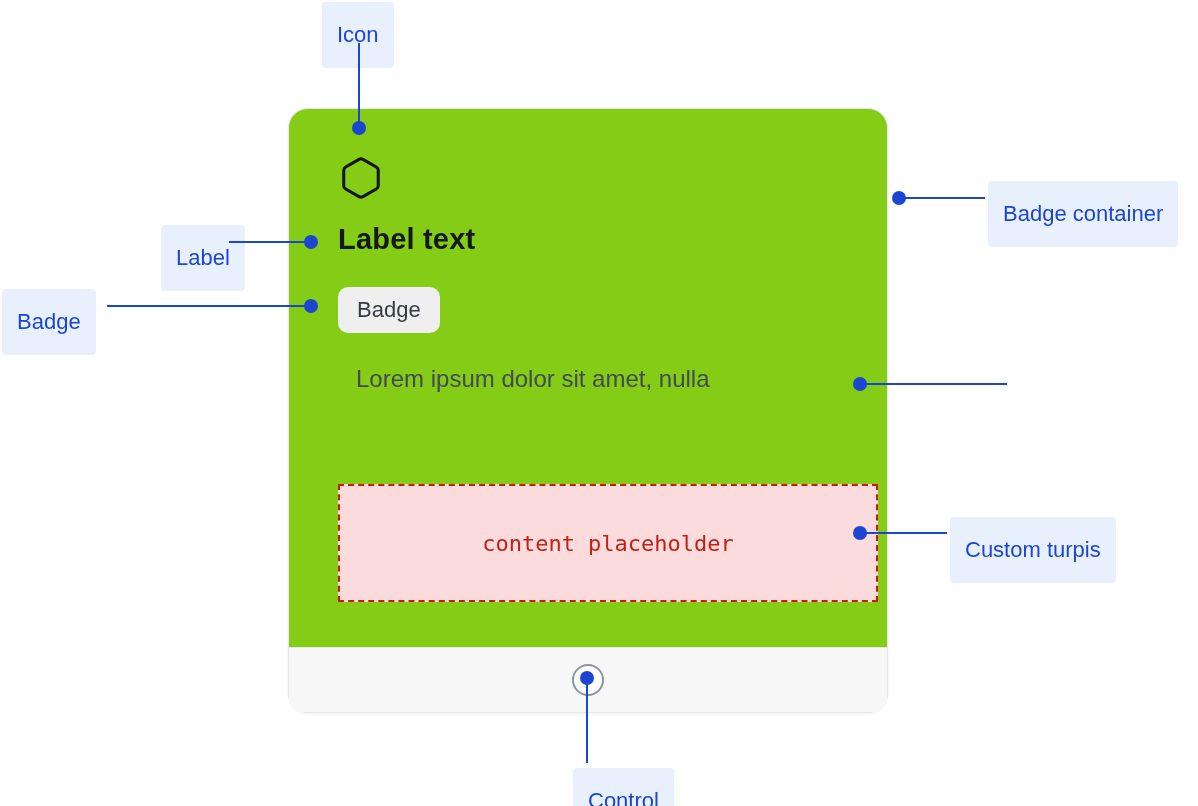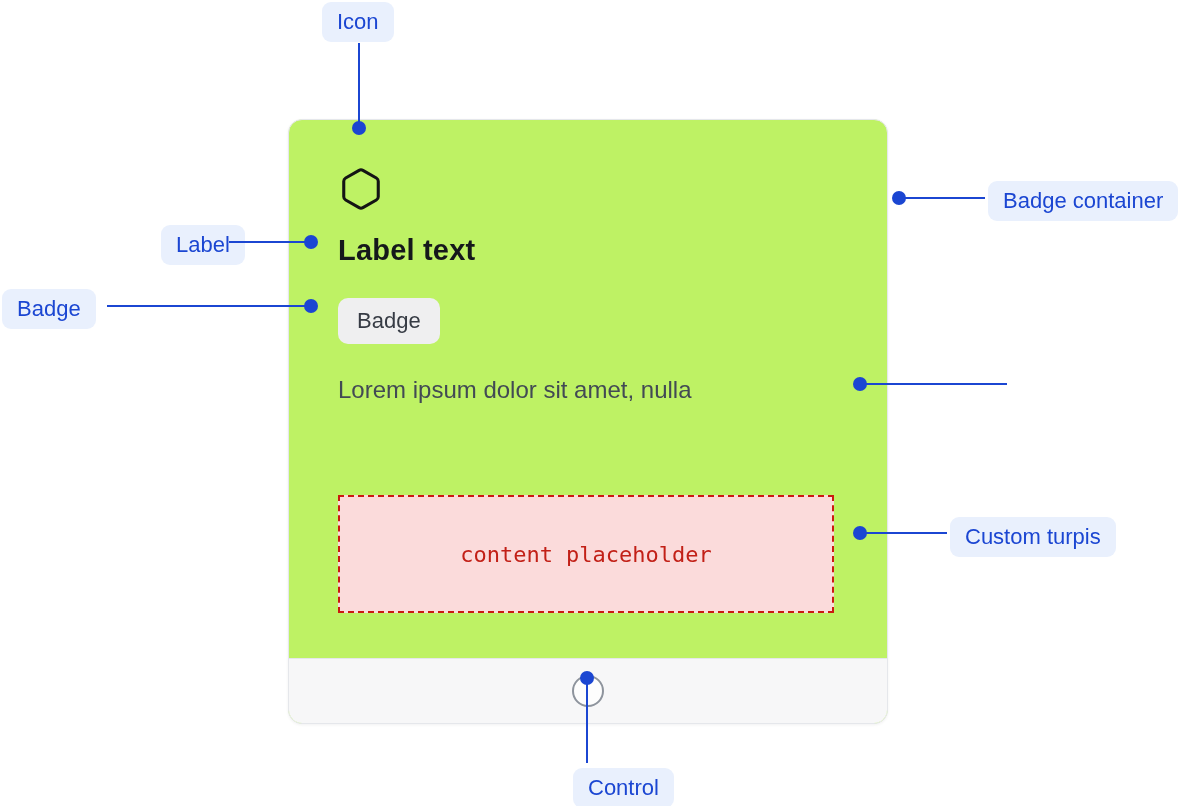--- a/index.html
+++ b/index.html
@@ -26,59 +26,59 @@
     overflow:hidden;
   }
   
   .pill{
     position:absolute;
     background:var(--annotation-pill-bg);
     color:var(--annotation-blue);
     font-size:22px;
     font-weight:500;
     line-height:26px;
-    padding:7px 15px;
-    border-radius:9px;
+    padding:20px 15px;
+    border-radius:4px;
     white-space:nowrap;
   }
   
   .hline{position:absolute;height:2px;background:var(--annotation-blue);}
   .vline{position:absolute;width:2px;background:var(--annotation-blue);}
   .dot{
     position:absolute;width:14px;height:14px;border-radius:50%;
     background:var(--annotation-blue);
   }
   
   .card{
-    position:absolute;left:288px;top:119px;width:600px;height:605px;
-    background:#bef264;
+    position:absolute;left:288px;top:108px;width:600px;height:605px;
+    background:#84cc16;
     border:1px solid var(--card-border);
-    border-radius:14px;
+    border-radius:20px;
     box-shadow:0 1px 3px rgba(16,24,40,.06);
   }
   .card-icon{position:absolute;left:49px;top:46px;width:46px;height:46px;color:#141414;}
   .card-title{
     position:absolute;left:49px;top:112px;
     font-size:29px;font-weight:700;color:var(--title-text);line-height:36px;
     letter-spacing:.2px;
   }
   .badge-chip{
     position:absolute;left:49px;top:178px;height:46px;
     display:inline-flex;align-items:center;
     padding:0 19px;border-radius:10px;
     background:var(--badge-bg);color:var(--badge-text);
     font-size:22px;line-height:1;
   }
   .card-desc{
     position:absolute;left:49px;top:252px;
     font-size:24px;line-height:36px;color:var(--description-text);
   }
-  .card-desc span{display:block;}
+  .card-desc span{display:block;margin-left:18px;}
   .placeholder{
-    position:absolute;left:49px;top:375px;width:496px;height:118px;
+    position:absolute;left:49px;top:375px;width:540px;height:118px;
     background:var(--placeholder-bg);
     border:2px dashed var(--placeholder-border);
     display:flex;align-items:center;justify-content:center;
     color:var(--placeholder-text);
     font-family:"DejaVu Sans Mono", monospace;
     font-size:22px;
   }
   .card-footer{
     position:absolute;left:0;right:0;bottom:0;height:65px;
     background:var(--footer-bg);

